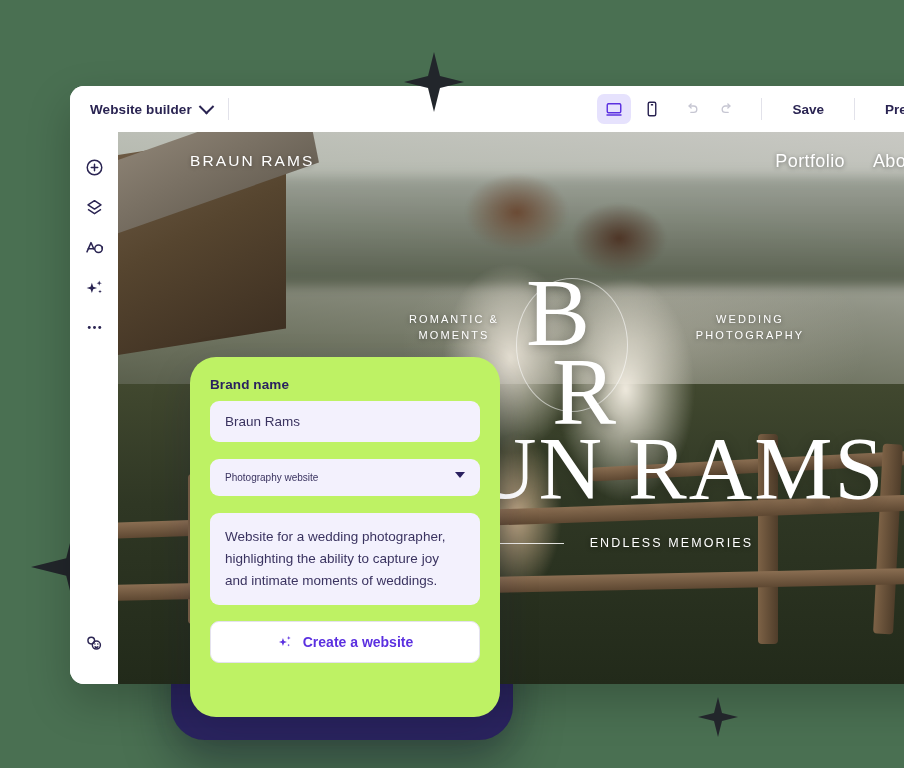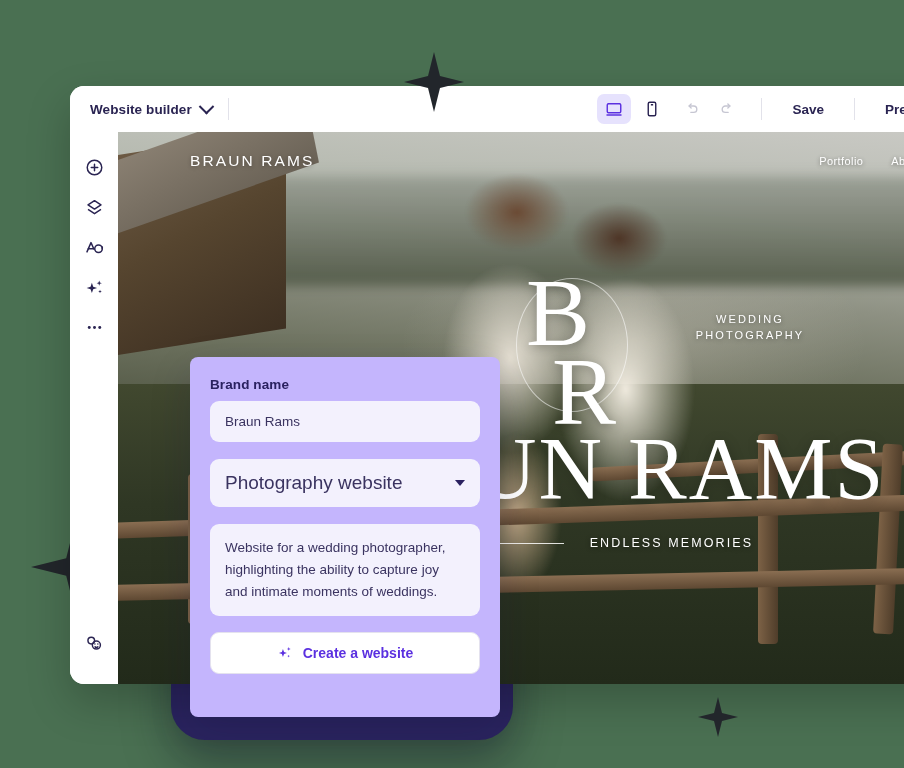--- a/index.html
+++ b/index.html
@@ -165,21 +165,21 @@
     display: flex; align-items: center; justify-content: space-between;
     padding: 0 28px 0 72px;
     color: #fff;
   }
   .brand-mark {
     font-size: 15.5px; letter-spacing: 2.1px; font-weight: 400; color: #fff;
     text-shadow: 0 1px 4px rgba(0,0,0,.3);
   }
   .hero-links { display: flex; gap: 28px; }
   .hero-links span {
-    font-size: 11px; color: #fff; letter-spacing: .4px;
+    font-size: 18px; color: #fff; letter-spacing: .4px;
     text-shadow: 0 1px 4px rgba(0,0,0,.45); cursor: pointer;
   }
 
   .tagline {
     position: absolute; color: #fff; font-size: 11px;
     letter-spacing: 2.1px; line-height: 1.45; text-align: center;
     text-shadow: 0 1px 5px rgba(0,0,0,.4);
   }
   .tag-left  { left: 276px; top: 180px; width: 120px; }
   .tag-right { left: 548px; top: 180px; width: 120px; margin-left: 24px; }
@@ -211,40 +211,40 @@
     color: #fff; font-size: 12.5px; letter-spacing: 2.1px;
     text-shadow: 0 1px 5px rgba(0,0,0,.45);
   }
   .footstrip .dash { width: 74px; height: 1px; background: rgba(255,255,255,.85); }
 
   
   .panel {
     position: absolute;
     left: 190px; top: 357px;
     width: 310px; height: 360px;
-    background: #c4b5fd;
-    border-radius: 8px;
+    background: #bef264;
+    border-radius: 26px;
     box-shadow: 0 16px 40px rgba(20,14,60,0.18);
     padding: 20px 20px 0 20px;
     overflow: hidden;
   }
   .flabel {
     font-size: 13.5px; font-weight: 700; color: #2a2160;
     margin-bottom: 9px; letter-spacing: .1px;
   }
   .finput {
     background: #f3f1fd; border-radius: 9px;
     padding: 13px 15px; font-size: 13.5px; color: #3a3360;
     margin-bottom: 17px; cursor: text;
   }
   .fselect {
     background: #f3f1fd; border-radius: 9px;
-    padding: 13px 15px; font-size: 19px; color: #3a3360;
+    padding: 13px 15px; font-size: 10px; color: #3a3360;
     margin-bottom: 17px; cursor: pointer;
-    display: flex; align-items: center; justify-content: space-between;
+    display: flex; align-items: flex-start; justify-content: space-between;
   }
   .caret {
     width: 0; height: 0;
     border-left: 5.5px solid transparent;
     border-right: 5.5px solid transparent;
     border-top: 6px solid #2a2160;
   }
   .ftext {
     background: #f3f1fd; border-radius: 9px;
     padding: 13px 15px; font-size: 13.5px; color: #3a3360;
@@ -368,20 +368,21 @@
         <div class="fence-rail fr2"></div>
 
         <div class="hero-nav">
           <div class="brand-mark">BRAUN RAMS</div>
           <div class="hero-links">
             <span>Portfolio</span>
             <span>About</span>
           </div>
         </div>
 
+        <div class="tagline tag-left">ROMANTIC &amp; MOMENTS</div>
         <div class="tagline tag-right">WEDDING PHOTOGRAPHY</div>
 
         <div class="mono-ring"></div>
         <div class="monogram">
           <span>B</span>
           <span class="m2">R</span>
         </div>
 
         <div class="headline">BRAUN RAMS</div>
 

